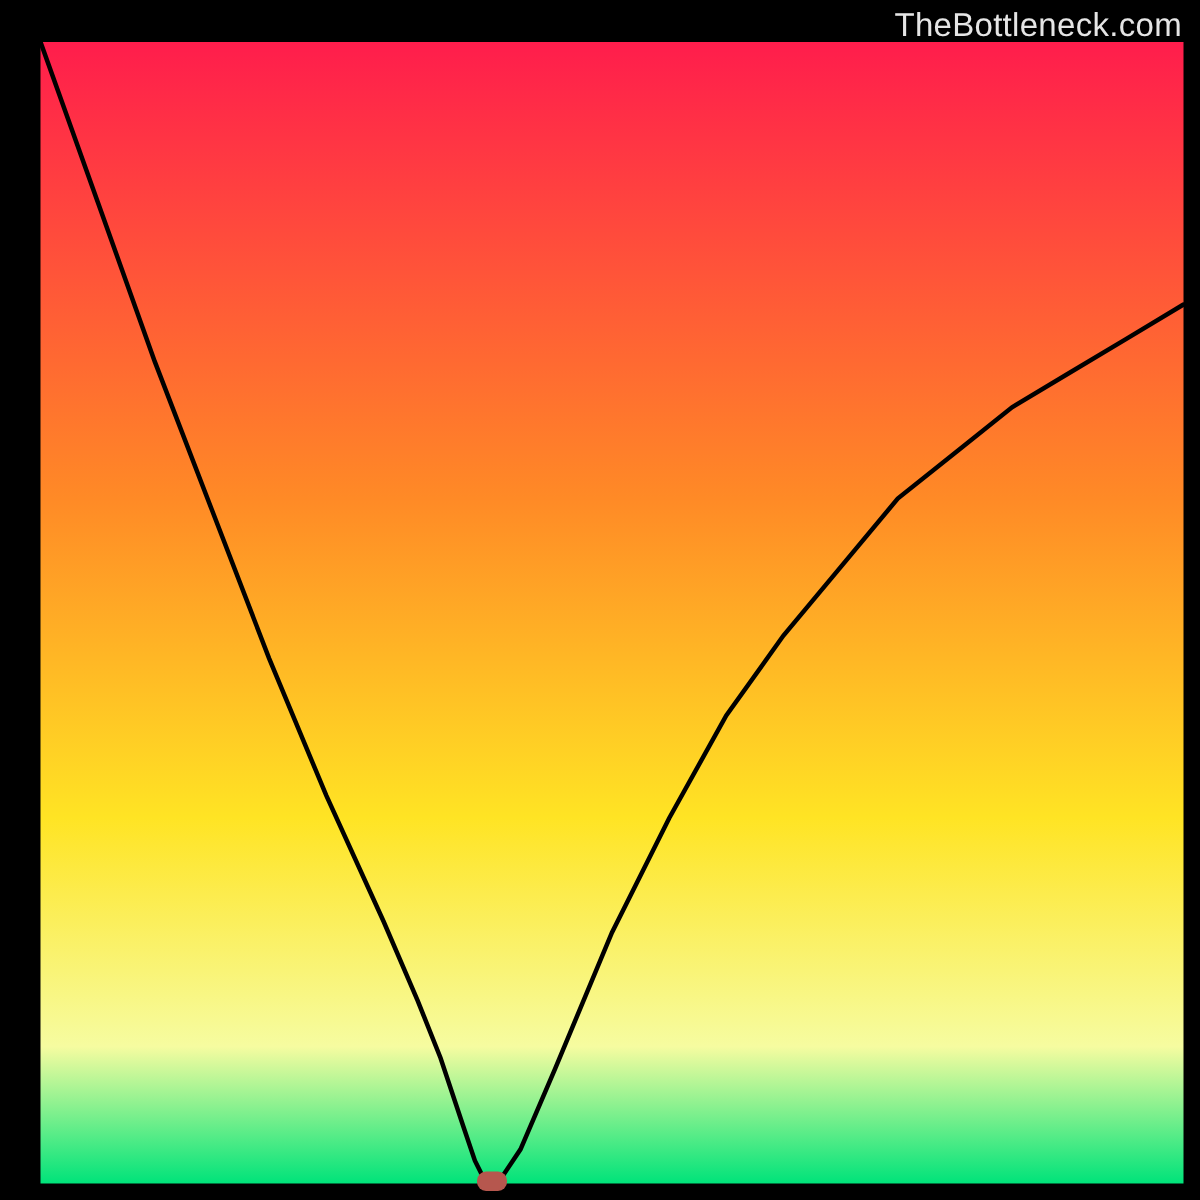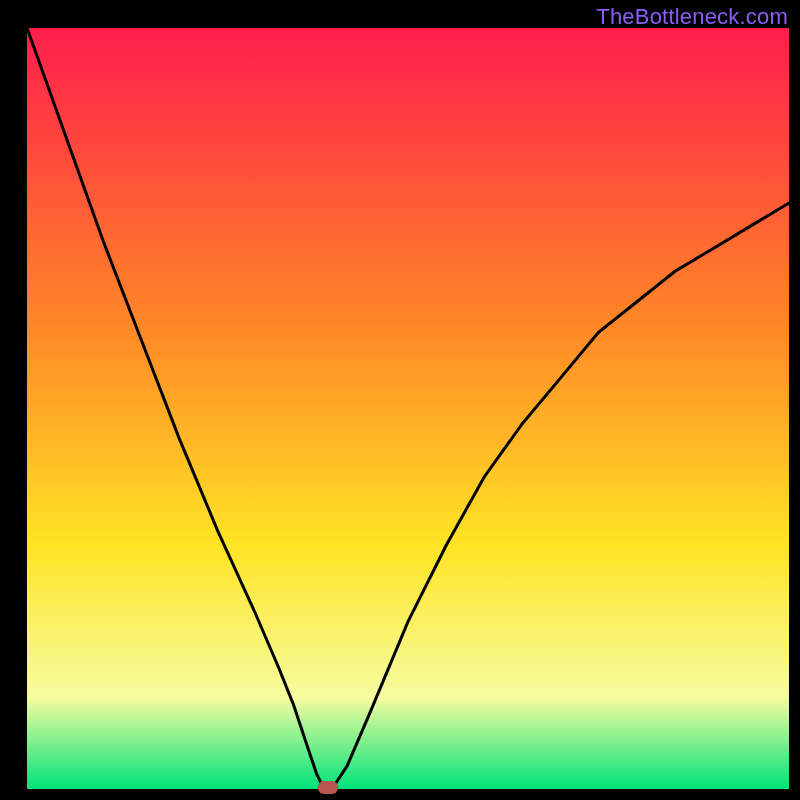--- a/index.html
+++ b/index.html
@@ -14,21 +14,21 @@
   .frame {
     position: relative;
     width: 800px;
     height: 800px;
     background: #000;
   }
   .watermark {
     position: absolute;
     top: 4px;
     right: 12px;
-    color: #8b5cf6;
+    color: #e5e5e5;
     font-size: 22px;
     font-weight: 500;
     letter-spacing: 0.2px;
     z-index: 5;
   }
   svg.plot {
     position: absolute;
     top: 0;
     left: 0;
     width: 800px;

